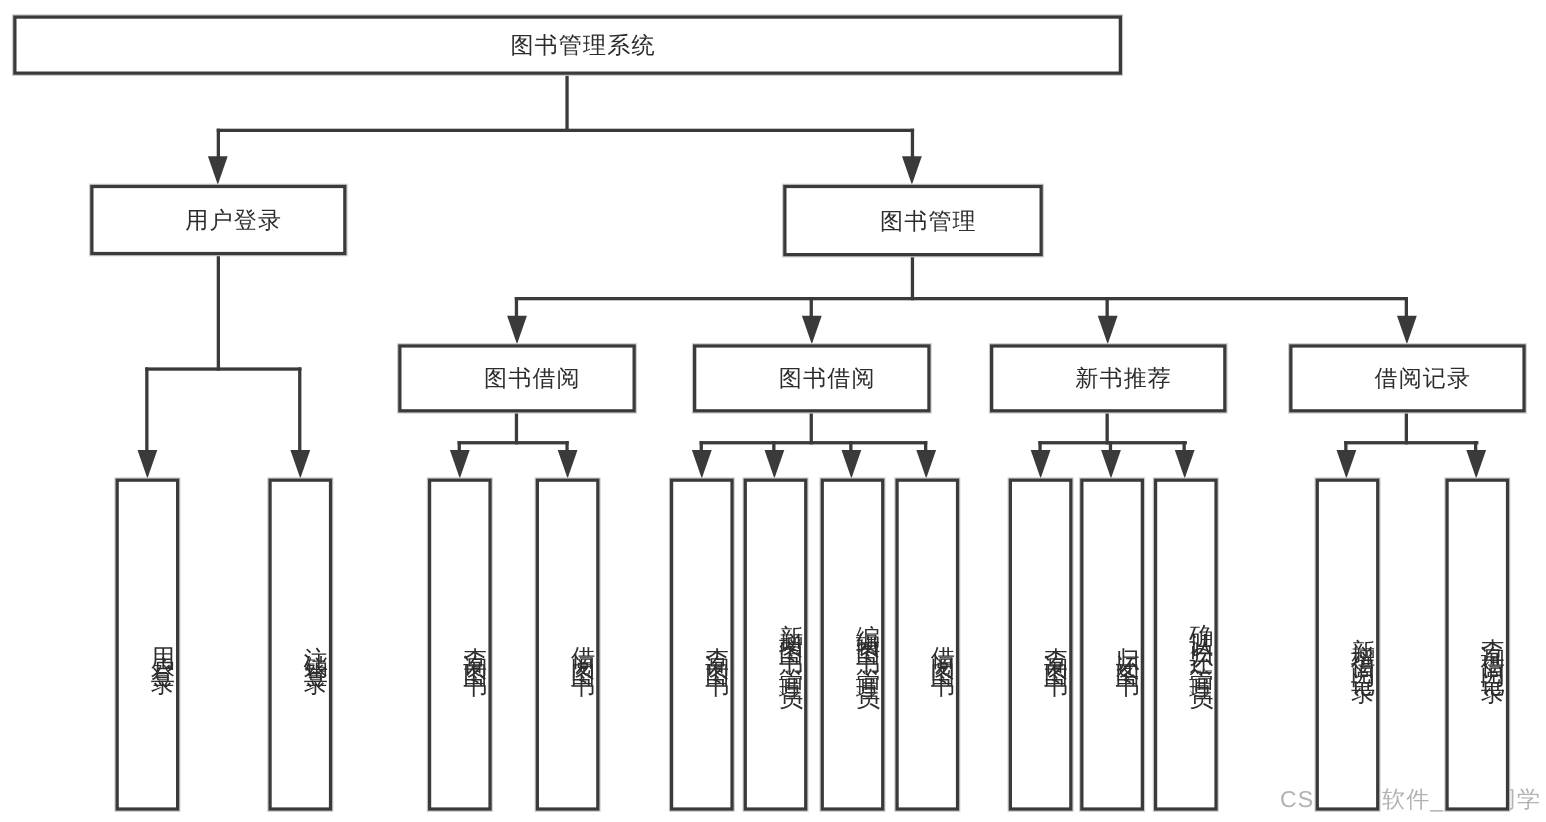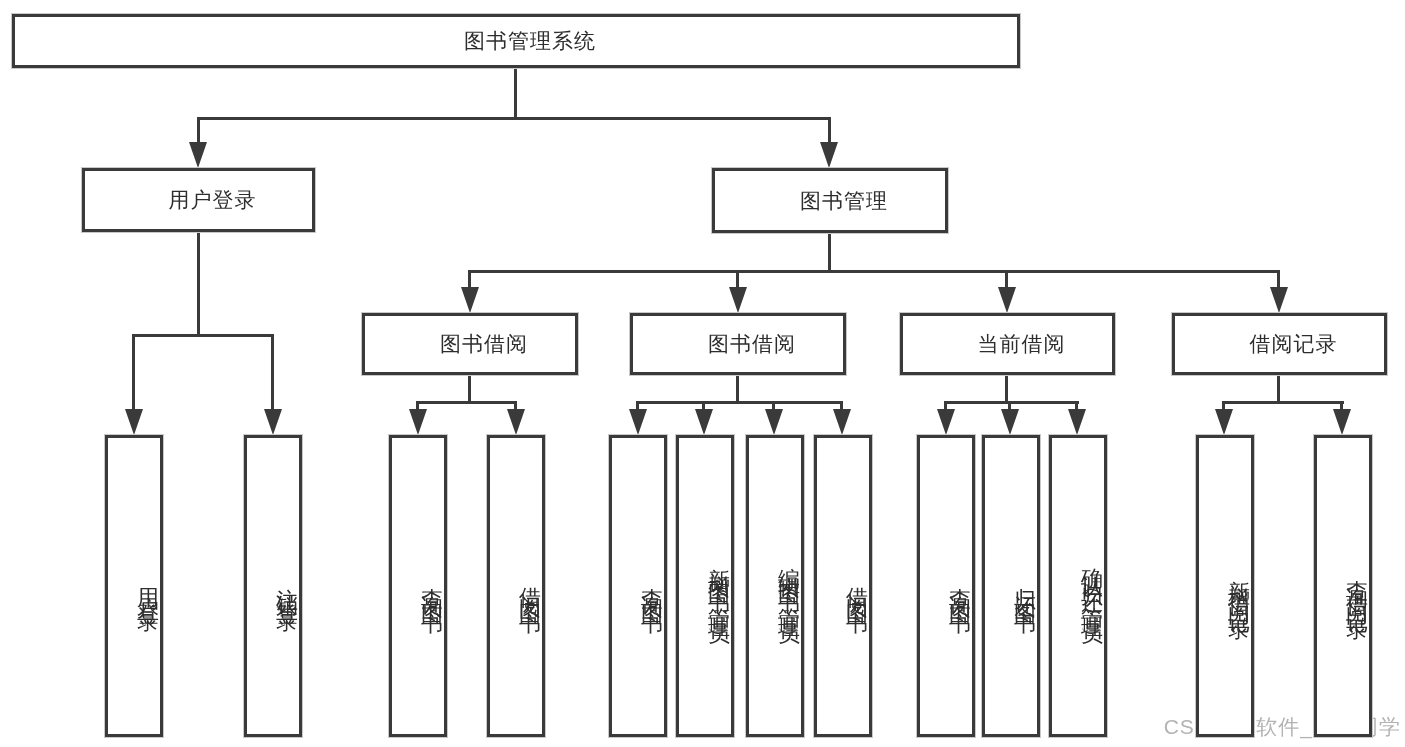--- a/index.html
+++ b/index.html
@@ -83,21 +83,21 @@
 
   <div class="hbox node" style="left:362px;top:313px;width:216px;height:62px;">
     <span>图书借阅</span>
   </div>
 
   <div class="hbox node" style="left:630px;top:313px;width:216px;height:62px;">
     <span>图书借阅</span>
   </div>
 
   <div class="hbox node" style="left:900px;top:313px;width:215px;height:62px;">
-    <span>当前借阅</span>
+    <span>新书推荐</span>
   </div>
 
   <div class="hbox node" style="left:1172px;top:313px;width:215px;height:62px;">
     <span>借阅记录</span>
   </div>
 
   <div class="vbox node" style="left:105px;top:435px;">
     <span>用户登录</span>
   </div>
   <div class="vbox node" style="left:244px;top:435px;">

